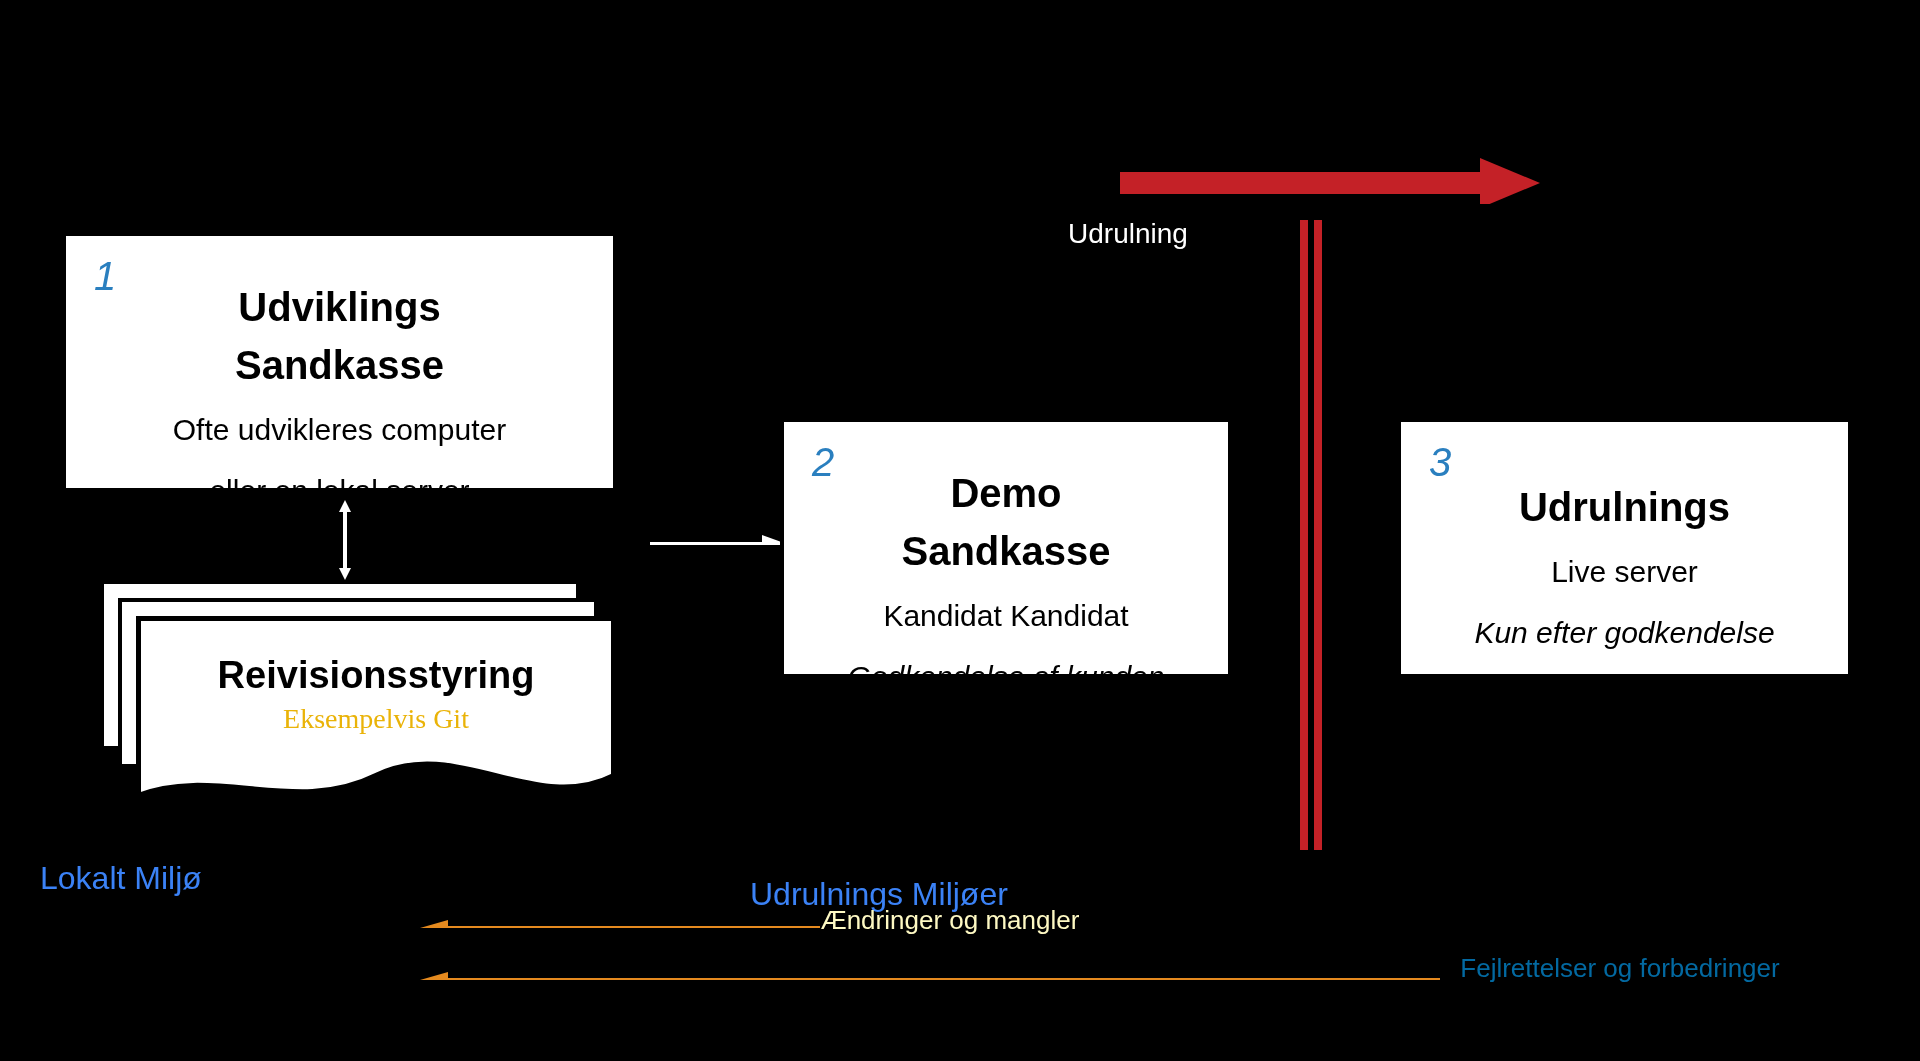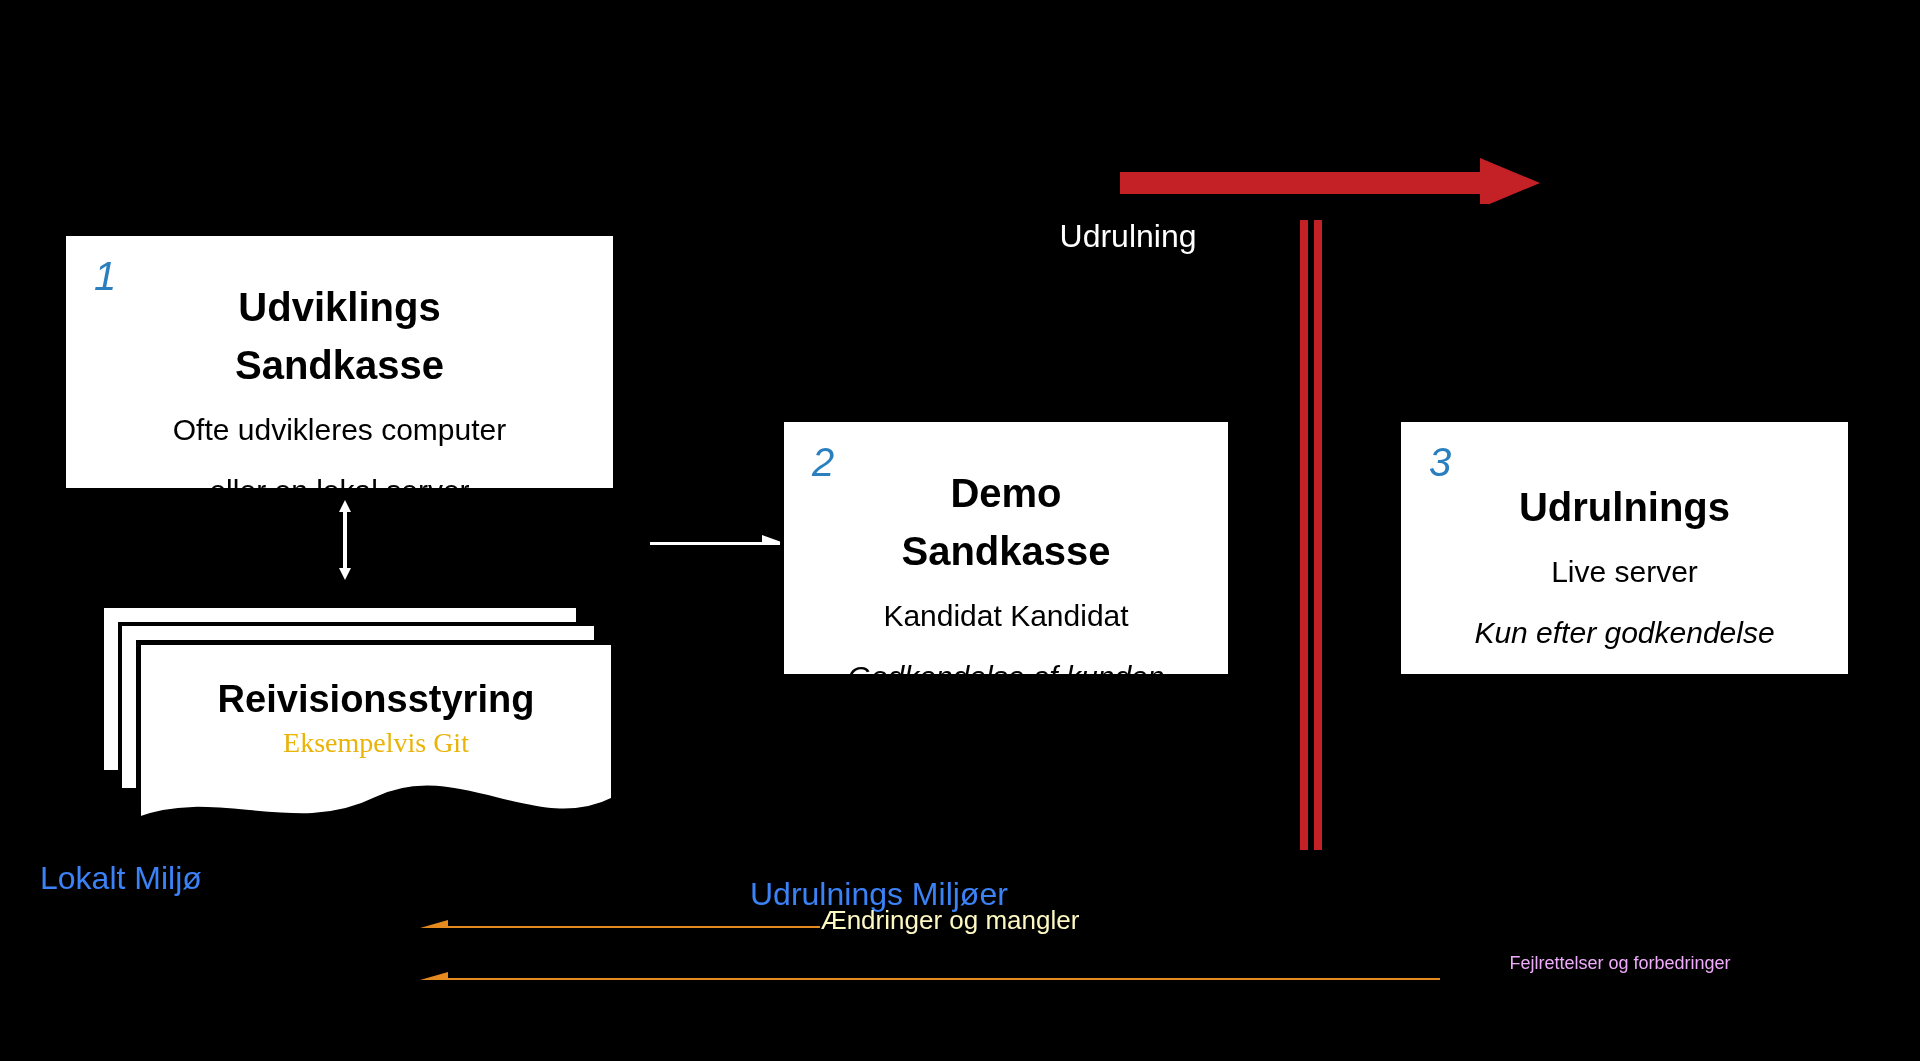--- a/index.html
+++ b/index.html
@@ -55,21 +55,21 @@
   
   #box2 { left: 780px; top: 418px; width: 452px; height: 260px; padding-top: 36px; }
 
   
   #box3 { left: 1397px; top: 418px; width: 455px; height: 260px; padding-top: 50px; }
 
   
   .stack {
     position: absolute;
     left: 100px;
-    top: 604px;
+    top: 580px;
     width: 520px;
     height: 250px;
   }
   .sheet3, .sheet2 {
     position: absolute;
     background: #fff;
     border: 4px solid #000;
     box-sizing: border-box;
     width: 480px;
     height: 170px;
@@ -109,28 +109,28 @@
   }
   #lblLocal  { left: 40px;  top: 860px; }
   #lblDeploy { left: 750px; top: 876px; }
 
   
   #lblDeployArrow {
     position:absolute;
     left: 1008px;
     top: 218px;
     color:#fff;
-    font-size:32px;
+    font-size:28px;
     text-align:center;
     width:240px;
   } 
 
   
   #lblFeedback1 { left: 800px; top: 905px; color:#fef9c3; font-size:26px; position:absolute; text-align:center; width:300px; }
-  #lblFeedback2 { left: 1420px; top: 953px; color:#f0abfc; font-size:18px; position:absolute; text-align:center; width:400px; }
+  #lblFeedback2 { left: 1420px; top: 953px; color:#0369a1; font-size:26px; position:absolute; text-align:center; width:400px; }
 
   
   .miniArrow {
     position:absolute;
     left: 335px;
     top: 500px;
   }
 
   
   .barrier {

